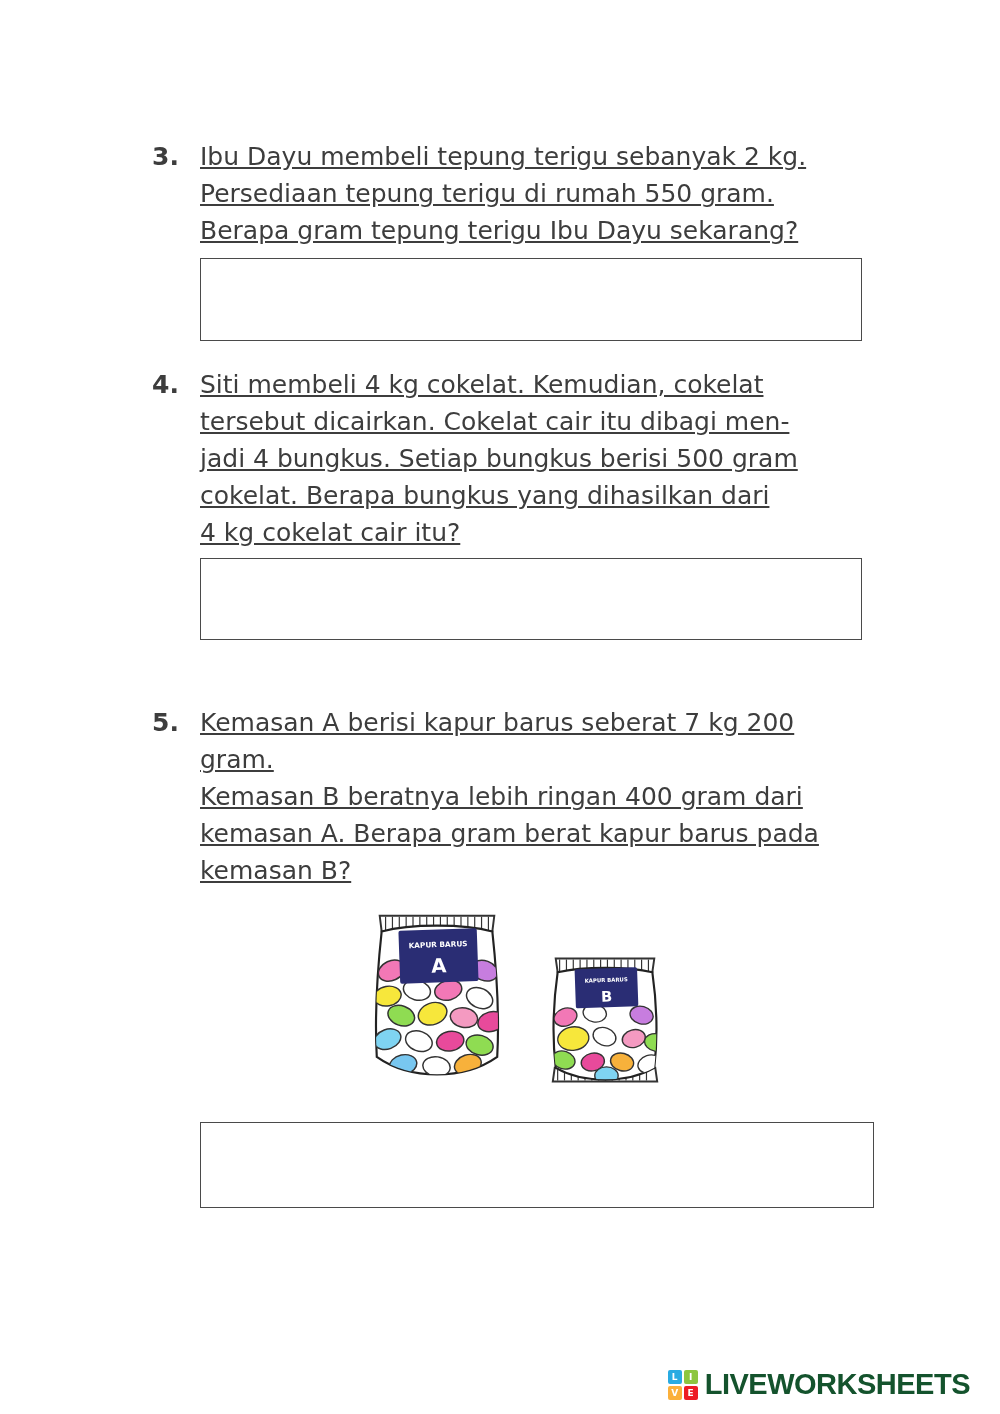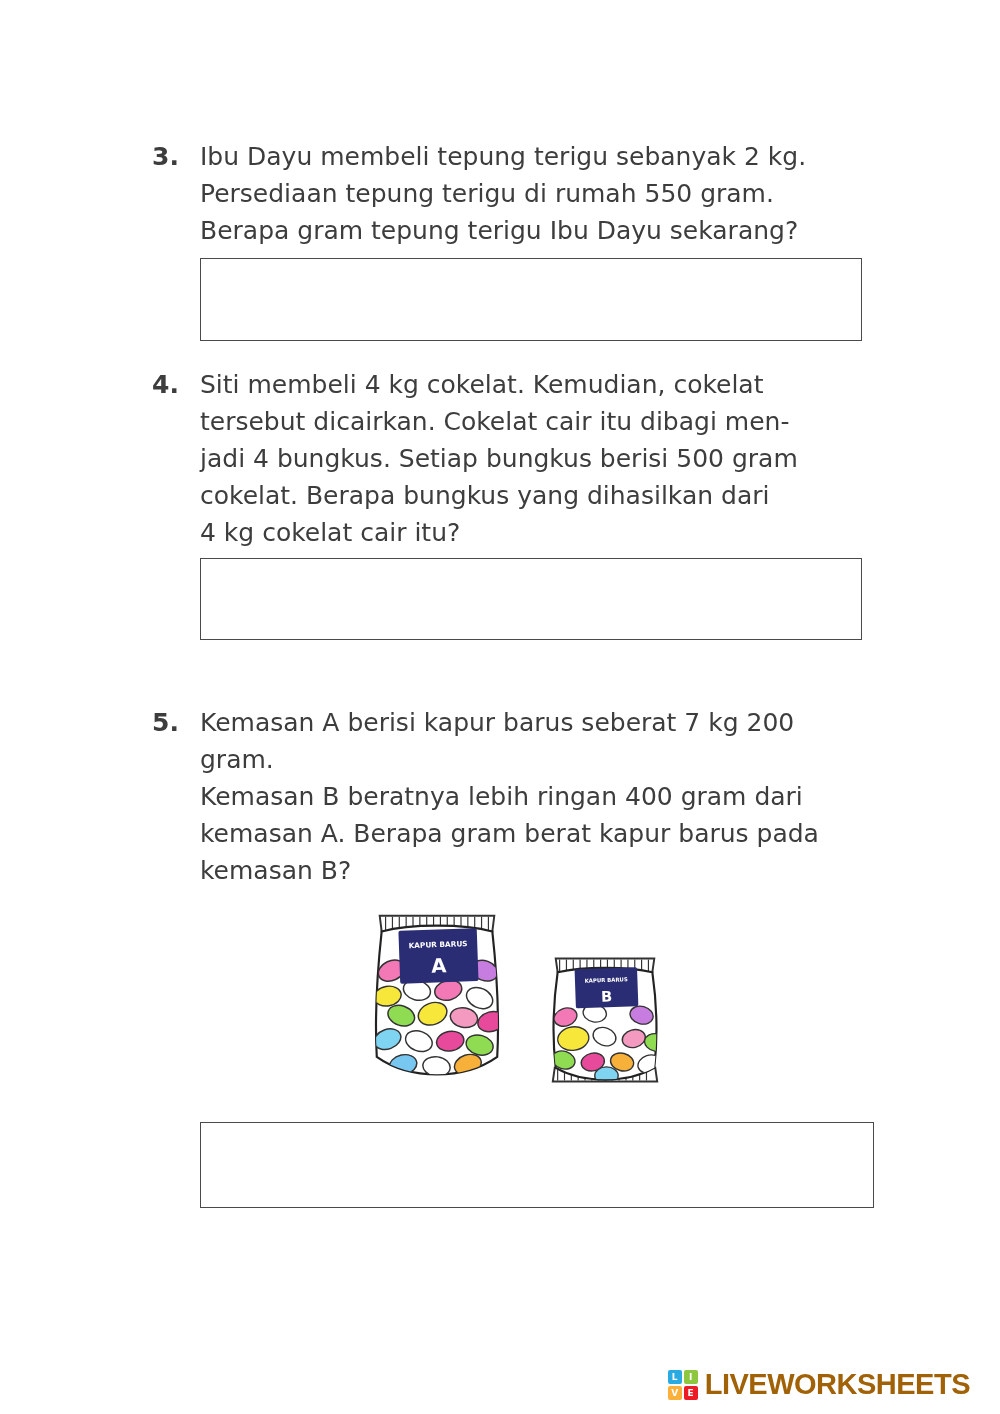--- a/index.html
+++ b/index.html
@@ -11,21 +11,21 @@
   }
   .page { position:relative; width:1000px; height:1414px; background:#ffffff; overflow:hidden; }
 
   .question {
     position:absolute; left:152px;
     display:flex; gap:14px;
     font-size:25px; line-height:37px;
     color:#3d3d3d;
   }
   .qnum { width:34px; flex:none; font-weight:600; }
-  .qtext { white-space:pre-line; max-width:710px; }
+  .qtext { white-space:pre-line; max-width:710px;text-decoration:underline; }
 
   .answer-box {
     position:absolute; left:200px;
     background:#ffffff;
     border:1.5px solid #4a4a4a;
   }
   #box-q3 { top:258px; width:662px; height:83px; }
   #box-q4 { top:558px; width:662px; height:82px; }
   #box-q5 { top:1122px; width:674px; height:86px; }
   .answer-box span { display:block; padding:6px 10px; font-size:24px; }
@@ -173,16 +173,16 @@
     <span></span>
   </div>
 
   <div class="footer">
     <div class="lw-icon">
       <span class="lw-cell" style="background: rgb(41, 171, 226);">L</span>
       <span class="lw-cell" style="background: rgb(141, 198, 63);">I</span>
       <span class="lw-cell" style="background: rgb(251, 176, 59);">V</span>
       <span class="lw-cell" style="background: rgb(237, 28, 36);">E</span>
     </div>
-    <span class="lw-text" style="color: #a16207;">LIVEWORKSHEETS</span>
+    <span class="lw-text" style="color: #14532d;">LIVEWORKSHEETS</span>
   </div>
 
 </div>
 
 </body></html>

